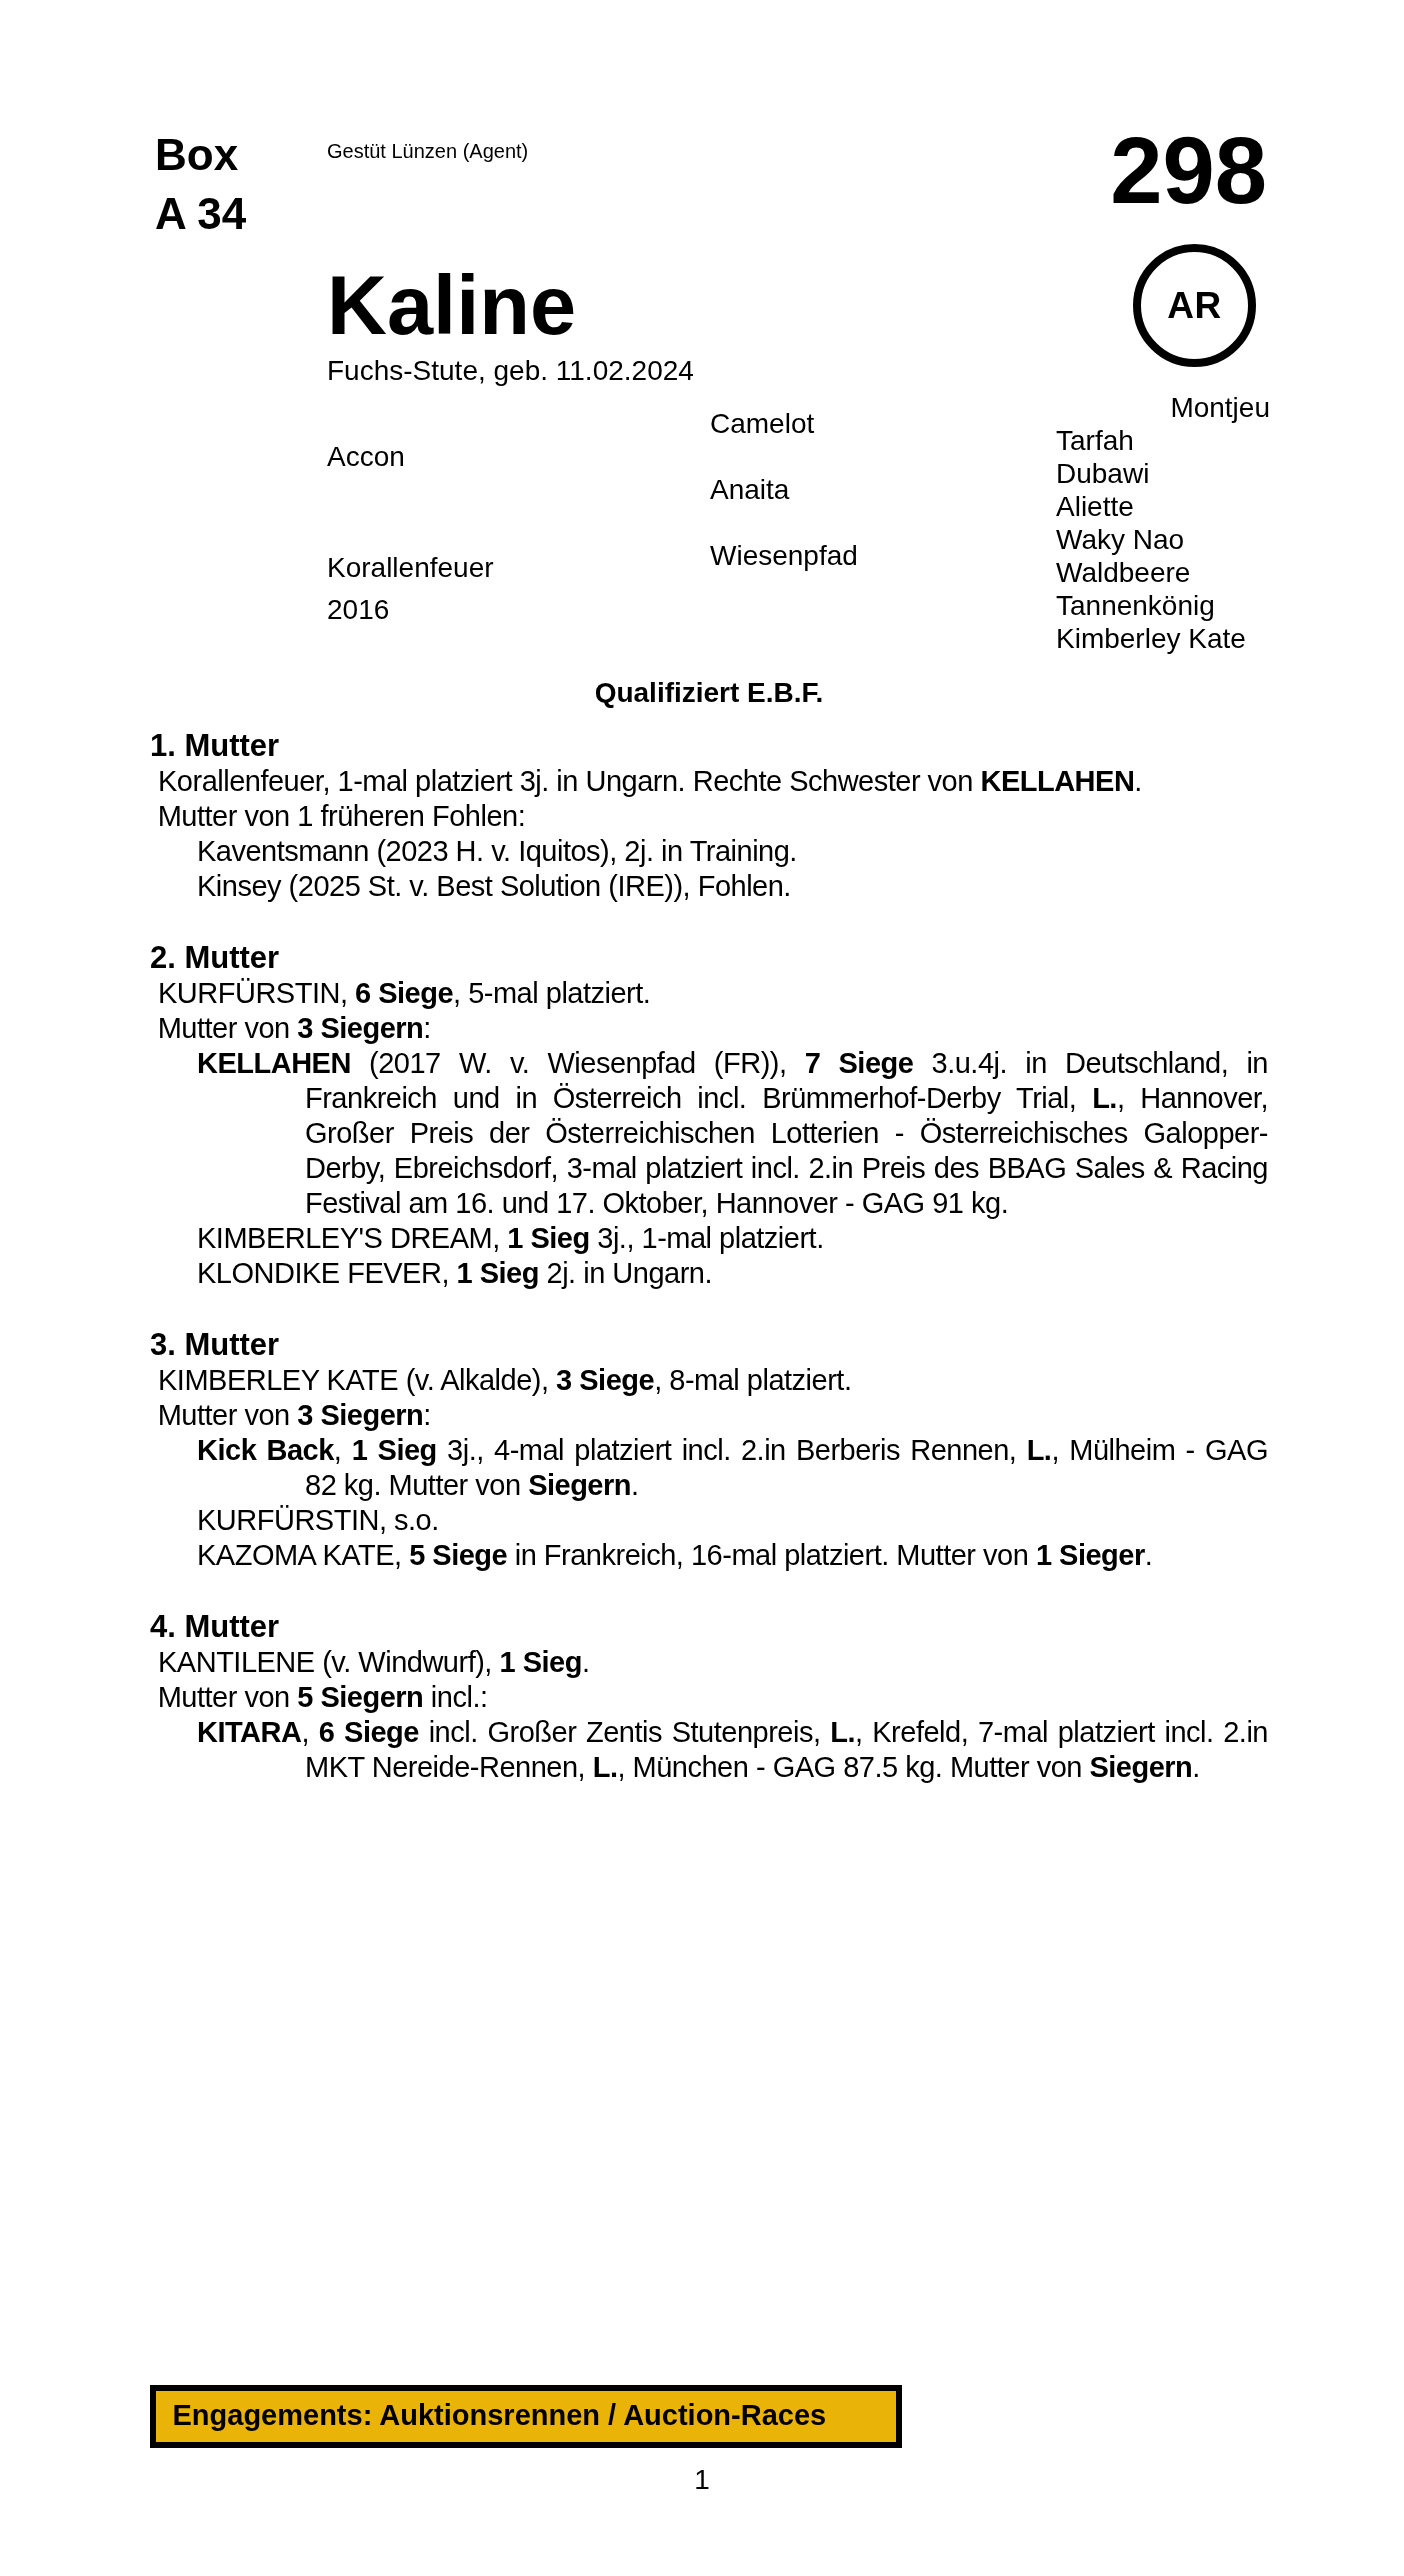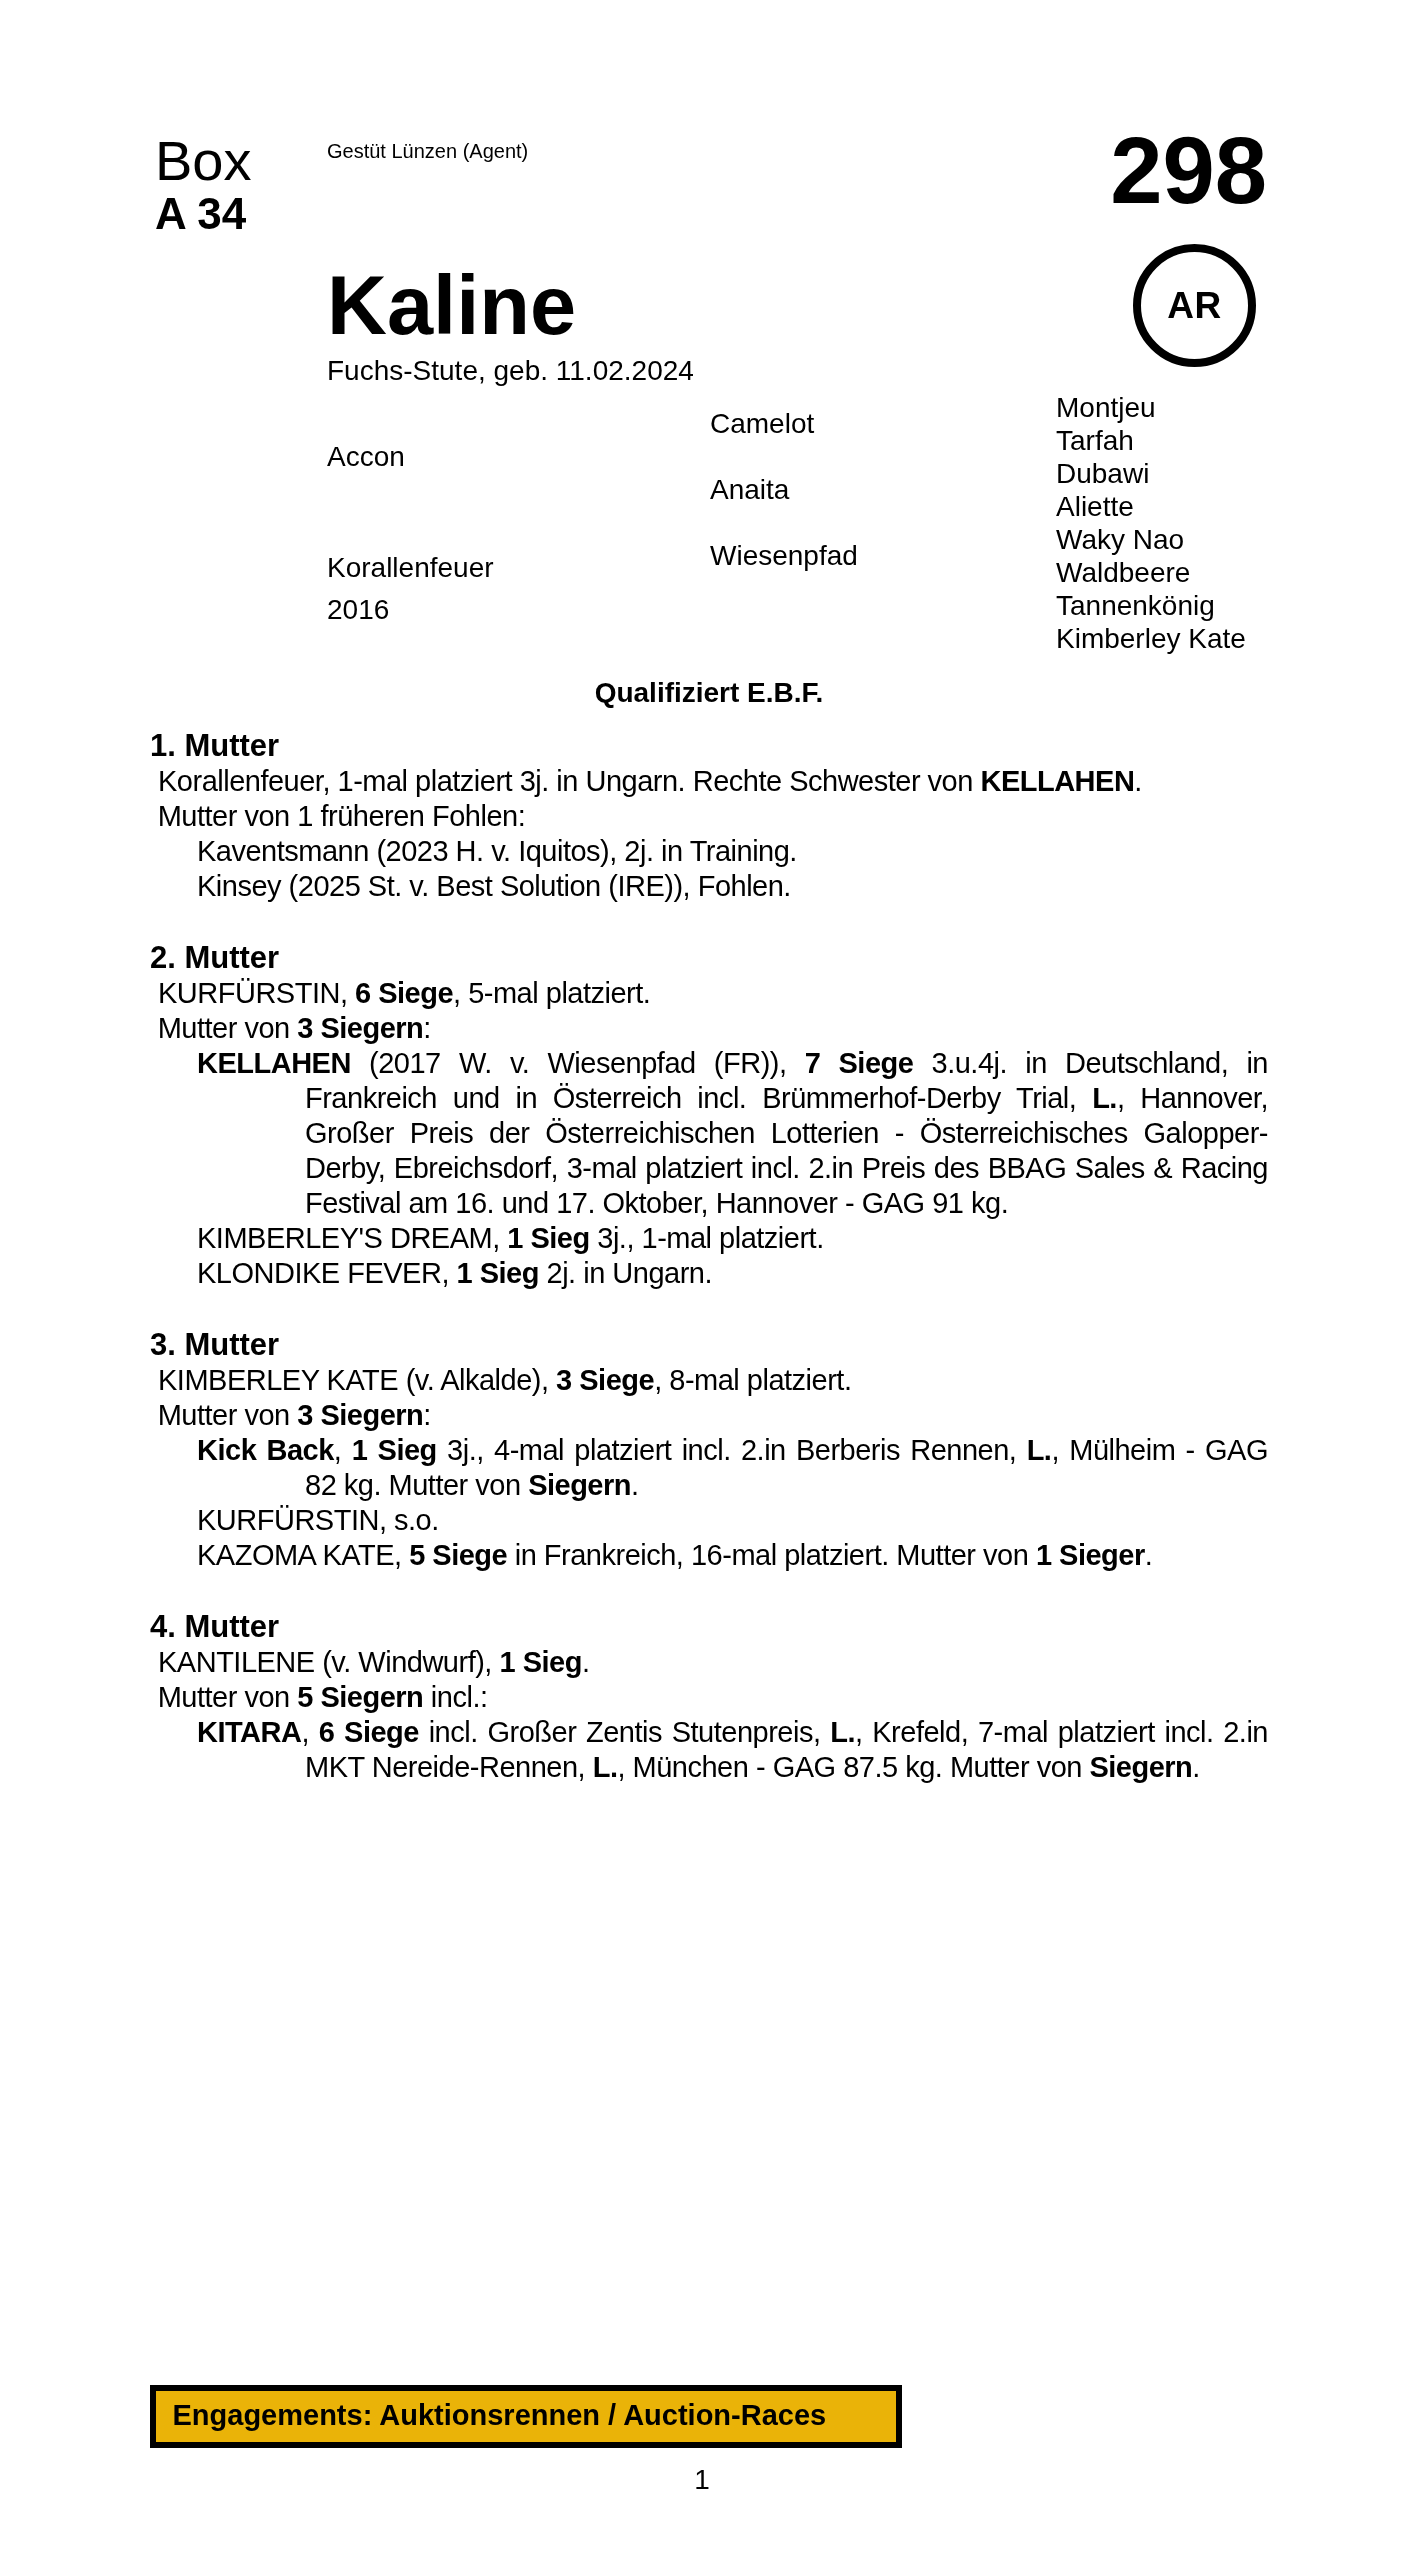--- a/index.html
+++ b/index.html
@@ -6,21 +6,21 @@
   html, body { background: #ffffff; }
   body {
     width: 1404px; height: 2576px;
     position: relative;
     font-family: "Liberation Sans", sans-serif;
     color: #000000;
   }
   .abs { position: absolute; }
 
   
-  .box-label    { left: 155px; top: 133px;  font-size: 56px; font-weight: normal; line-height: 1; }
+  .box-label    { left: 155px; top: 133px;  font-size: 44px; font-weight: bold; line-height: 1; }
   .box-number   { left: 155px; top: 192px;  font-size: 44px; font-weight: bold; line-height: 1; }
   .consignor    { left: 327px; top: 140px;  font-size: 20px; }
   .lot-number   { right: 137px; top: 124px; font-size: 94px; font-weight: bold; line-height: 1; }
   .horse-name   { left: 327px; top: 264px;  font-size: 83px; font-weight: bold; line-height: 1; }
   .horse-details{ left: 327px; top: 355px;  font-size: 28px; }
   .ar-badge {
     left: 1133px; top: 244px; width: 123px; height: 123px;
     border: 8.2px solid #000; border-radius: 50%;
     display: flex; align-items: center; justify-content: center;
     font-size: 37px; font-weight: bold; letter-spacing: 0.5px;
@@ -85,21 +85,21 @@
     </div>
     <div class="ped-cell" style="grid-area: 3 / 2 / span 2;">
       <div>Anaita</div>
     </div>
     <div class="ped-cell" style="grid-area: 1 / 2 / span 2;">
       <div>Camelot</div>
     </div>
     <div class="ped-cell" style="grid-area: 5 / 2 / span 2;">
       <div>Wiesenpfad</div>
     </div>
-    <div class="ped-cell" style="grid-area: 1 / 3 / span 1;">
+    <div class="ped-cell" style="grid-area: 1 / 3 / span 1; align-items: flex-end;">
       <div>Montjeu</div>
     </div>
     <div class="ped-cell" style="grid-area: 2 / 3 / span 1;">
       <div>Tarfah</div>
     </div>
     <div class="ped-cell" style="grid-area: 3 / 3 / span 1;">
       <div>Dubawi</div>
     </div>
     <div class="ped-cell" style="grid-area: 4 / 3 / span 1;">
       <div>Aliette</div>

